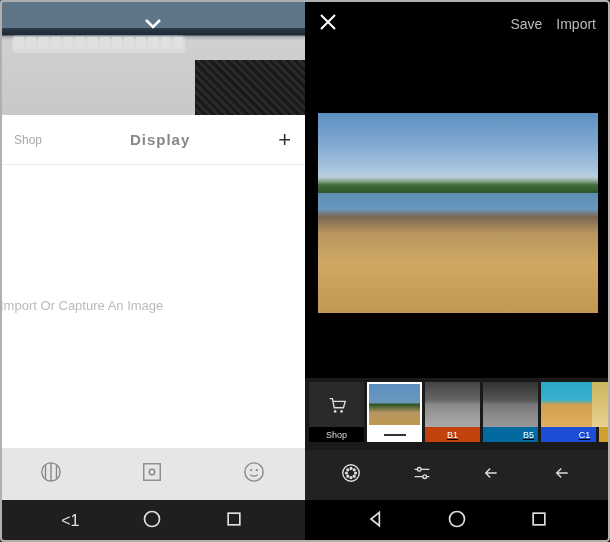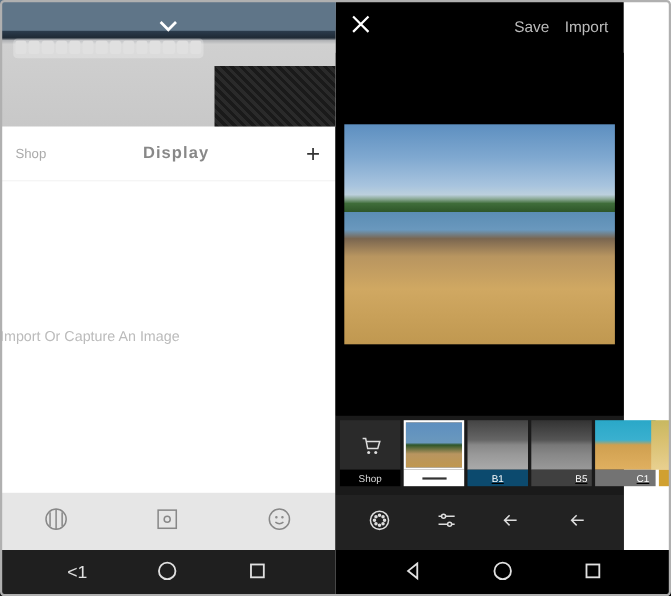--- a/index.html
+++ b/index.html
@@ -12,21 +12,21 @@
       position: relative;
     }
     .left-panel {
       width: 305px;
       height: 500px;
       display: flex;
       flex-direction: column;
       background: #fff;
     }
     .right-panel {
-      width: 262px;
+      width: 305px;
       height: 500px;
       display: flex;
       flex-direction: column;
       background: #000;
       text-decoration: underline;
     }
     
     .laptop-preview {
       height: 115px;
       background: linear-gradient(to bottom, #7a8fa0 0%, #4a5c70 20%, #2a3a4a 25%, #1f2a35 30%, #b0b2b5 32%, #d0d0d0 35%, #c8c8c8 100%);
@@ -158,25 +158,25 @@
       justify-content: center;
       width: 100%;
     }
     .shop-filter .filter-thumb { background: #2a2a2a; display: flex; align-items: center; justify-content: center; }
     .shop-filter .filter-thumb svg { width: 22px; height: 22px; fill: #ddd; }
     .shop-filter .filter-label { background: #000; color: #ddd; }
     .none-filter .filter-thumb { background: linear-gradient(to bottom, #5d8fc0 0%, #6a98bd 45%, #2d5528 50%, #b89560 70%, #c09850 100%); border: 2px solid #fff; }
     .none-filter .filter-label { background: #fff; }
     .none-filter .filter-label::before { content: ""; width: 22px; height: 2px; background: #333; }
     .b1-filter .filter-thumb { background: linear-gradient(to bottom, #444 0%, #666 40%, #888 50%, #999 70%, #aaa 100%); }
-    .b1-filter .filter-label { background: #0c4a6e; color: #fff; }
+    .b1-filter .filter-label { background: #c2410c; color: #fff; }
     .b5-filter .filter-thumb { background: linear-gradient(to bottom, #333 0%, #555 40%, #777 50%, #888 70%, #999 100%); }
-    .b5-filter .filter-label { background: #404040; color: #fff; padding-left: 36px; }
+    .b5-filter .filter-label { background: #0369a1; color: #fff; padding-left: 36px; }
     .c1-filter .filter-thumb { background: linear-gradient(to bottom, #2aa8c8 0%, #3ab0cf 40%, #d0a050 50%, #e0b060 100%); }
-    .c1-filter .filter-label { background: #737373; color: #fff; padding-left: 32px; }
+    .c1-filter .filter-label { background: #1d4ed8; color: #fff; padding-left: 32px; }
     .f2-filter .filter-thumb { background: linear-gradient(to bottom, #c8b860 0%, #d8c070 40%, #e8d090 100%); }
     .f2-filter .filter-label { background: #d0a030; color: #fff; width: 40px; }
     .f2-filter { width: 40px; }
     
     .right-toolbar {
       height: 50px;
       background: #222;
       display: flex;
       align-items: center;
       justify-content: space-around;

